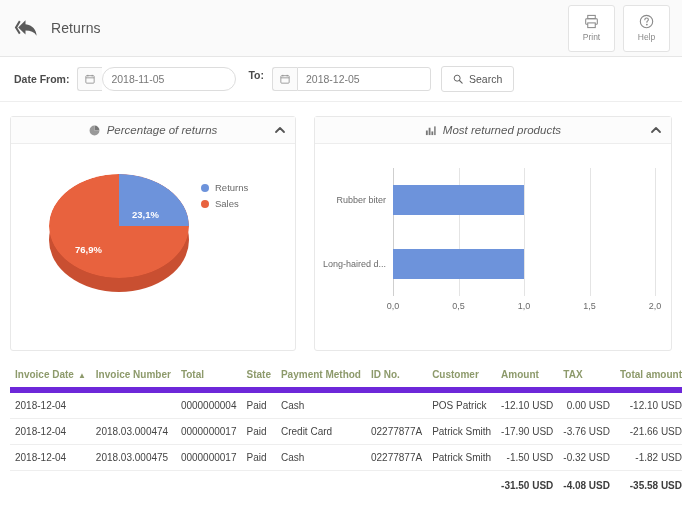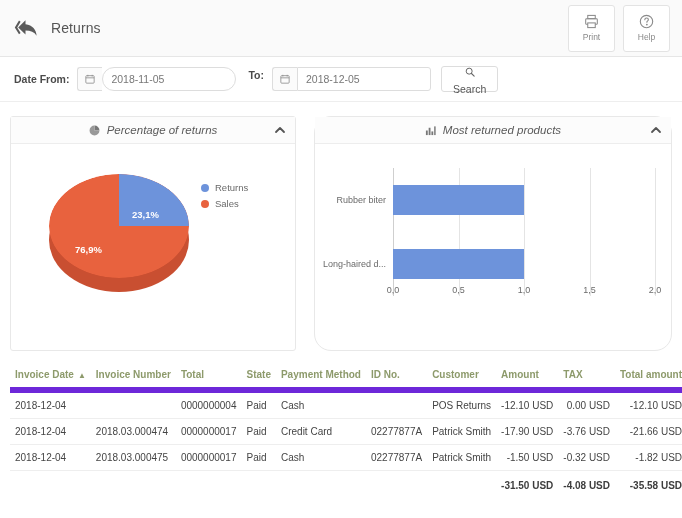--- a/index.html
+++ b/index.html
@@ -132,39 +132,38 @@
     border-radius: 3px;
     background: #ffffff;
     font-family: "Liberation Sans", sans-serif;
     font-size: 10.5px;
     color: #555555;
     padding: 0 11px;
     display: flex;
     align-items: center;
     gap: 6px;
     cursor: pointer;
-    flex-direction: column;
   }
   .search-btn svg { width: 10px; height: 10px; display: block; }
 
   
   .panels {
     display: flex;
     gap: 18px;
     padding: 14px 10px 0 10px;
     box-sizing: border-box;
   }
   .panel {
     border: 1px solid #e8e8e8;
     border-radius: 3px;
     background: #ffffff;
     box-sizing: border-box;
   }
   .panel.left  { width: 286px; }
-  .panel.right { width: 358px; border-radius: 17px; }
+  .panel.right { width: 358px; }
   .panel-head {
     height: 27px;
     background: #fcfcfc;
     border-bottom: 1px solid #ededed;
     display: flex;
     align-items: center;
     justify-content: center;
     position: relative;
     box-sizing: border-box;
     font-style: italic;
@@ -282,21 +281,21 @@
     top: 50%;
     transform: translateY(-50%);
     font-size: 9px;
     color: #6a6a6a;
     white-space: nowrap;
   }
   .bc-ticks {
     position: absolute;
     left: 78px;
     right: 16px;
-    top: 141px;
+    top: 157px;
     height: 12px;
   }
   .bc-tick {
     position: absolute;
     font-size: 9px;
     color: #6a6a6a;
     transform: translateX(-50%);
     white-space: nowrap;
   }
 
@@ -528,21 +527,21 @@
       </tr>
     </thead>
     <tbody>
       <tr>
         <td>2018-12-04</td>
         <td class="link-cell"></td>
         <td>0000000004</td>
         <td>Paid</td>
         <td>Cash</td>
         <td class="num"></td>
-        <td class="link-cell">POS Returns</td>
+        <td class="link-cell">POS Patrick</td>
         <td class="num">-12.10 USD</td>
         <td class="num">0.00 USD</td>
         <td class="num">-12.10 USD</td>
       </tr>
       <tr>
         <td>2018-12-04</td>
         <td class="link-cell">2018.03.000474</td>
         <td>0000000017</td>
         <td>Paid</td>
         <td>Credit Card</td>

